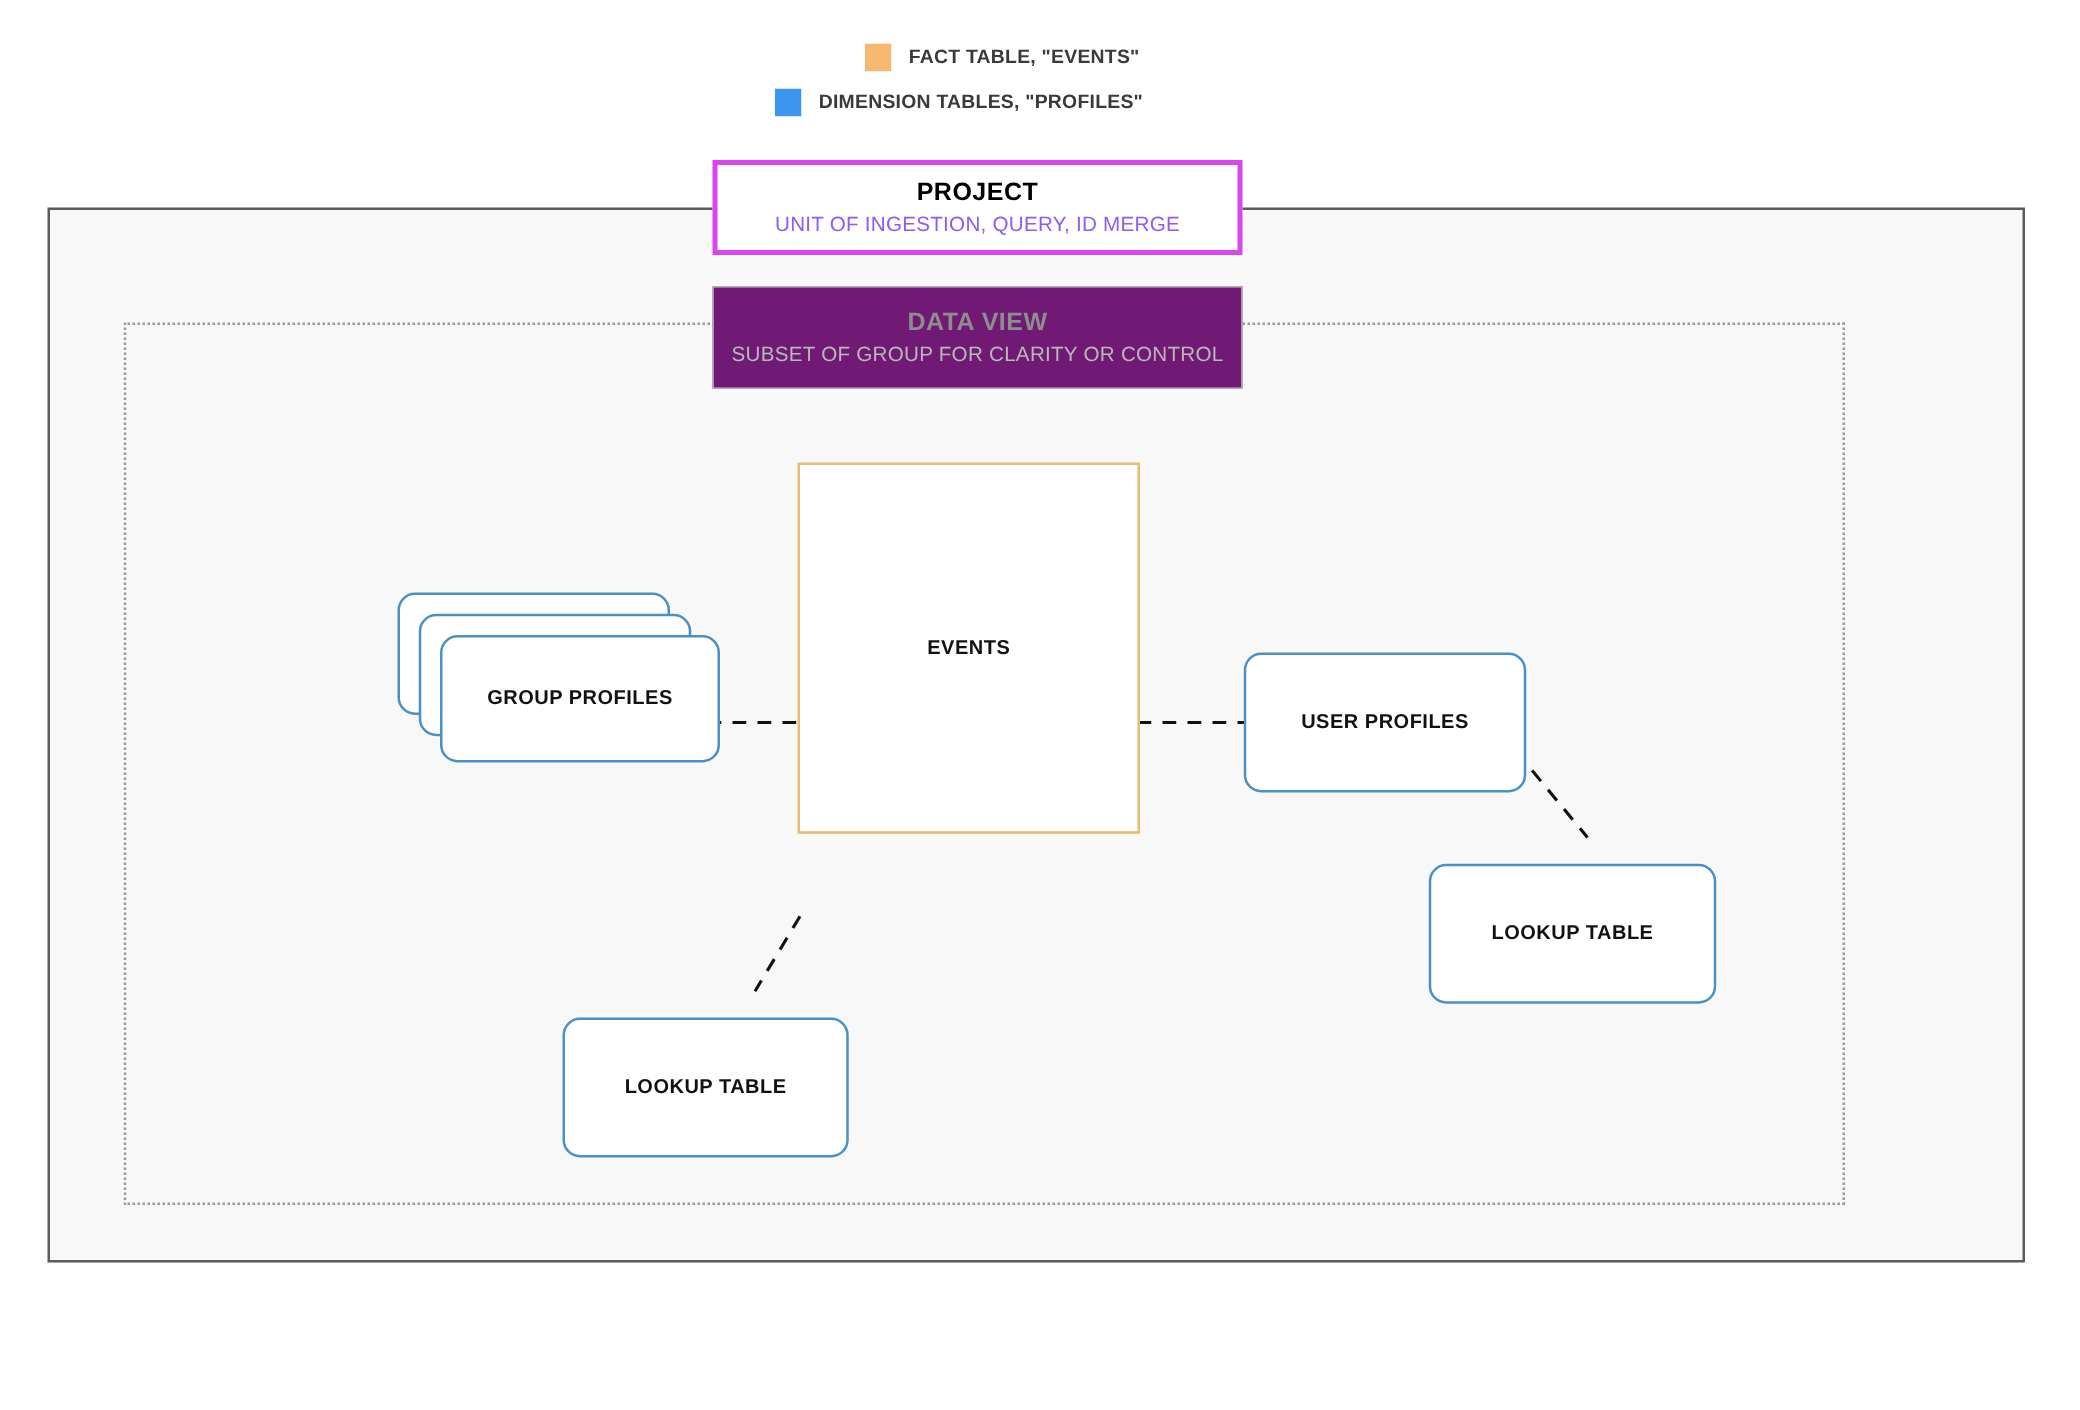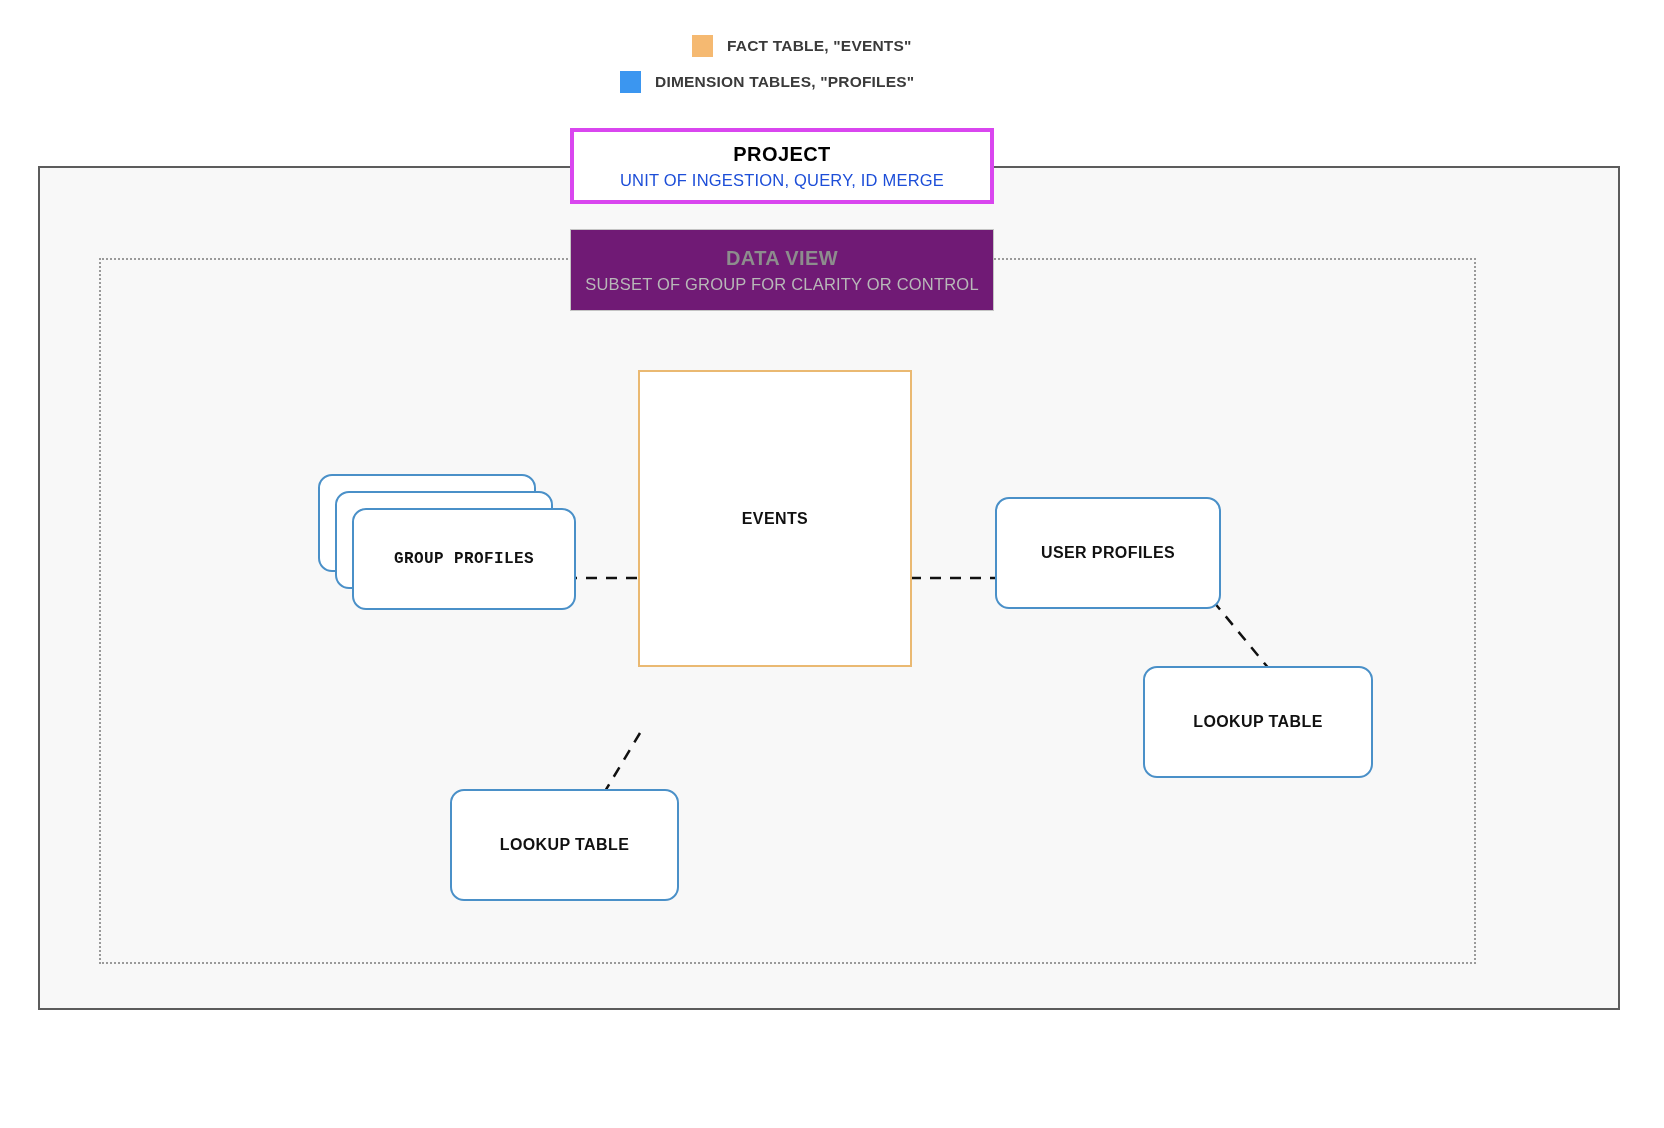--- a/index.html
+++ b/index.html
@@ -92,21 +92,21 @@
   }
   .hdr-title {
     font-size: 20px;
     font-weight: bold;
     letter-spacing: 0.4px;
     color: #000000;
     margin-bottom: 5px;
   }
   .hdr-sub {
     font-size: 16.5px;
-    color: #1d4ed8;
+    color: #8b5cf6;
     letter-spacing: 0.2px;
   }
   #dataview-box .hdr-title { color: #8d8d8d; }
   #dataview-box .hdr-sub   { color: #b8b8b8; }
 
   
   #events-box {
     position: absolute;
     left: 638px;
     top: 370px;
@@ -130,20 +130,21 @@
   
   .dim-card {
     position: absolute;
     box-sizing: border-box;
     background: #ffffff;
     border: 2px solid #4a90c8;
     border-radius: 14px;
     display: flex;
     align-items: center;
     justify-content: center;
+    margin-top: 25px;
   }
   #user-profiles-box {
     left: 995px;
     top: 497px;
     width: 226px;
     height: 112px;
   }
   #lookup-right-box {
     left: 1143px;
     top: 666px;
@@ -157,21 +158,20 @@
     height: 112px;
   }
 
   
   #group-profiles-stack {
     position: absolute;
     left: 318px;
     top: 474px;
     width: 296px;
     height: 136px;
-    font-family: Liberation Mono, monospace;
   }
   .stack-card {
     position: absolute;
     box-sizing: border-box;
     background: #ffffff;
     border: 2px solid #4a90c8;
     border-radius: 14px;
     width: 218px;
     height: 98px;
   }

